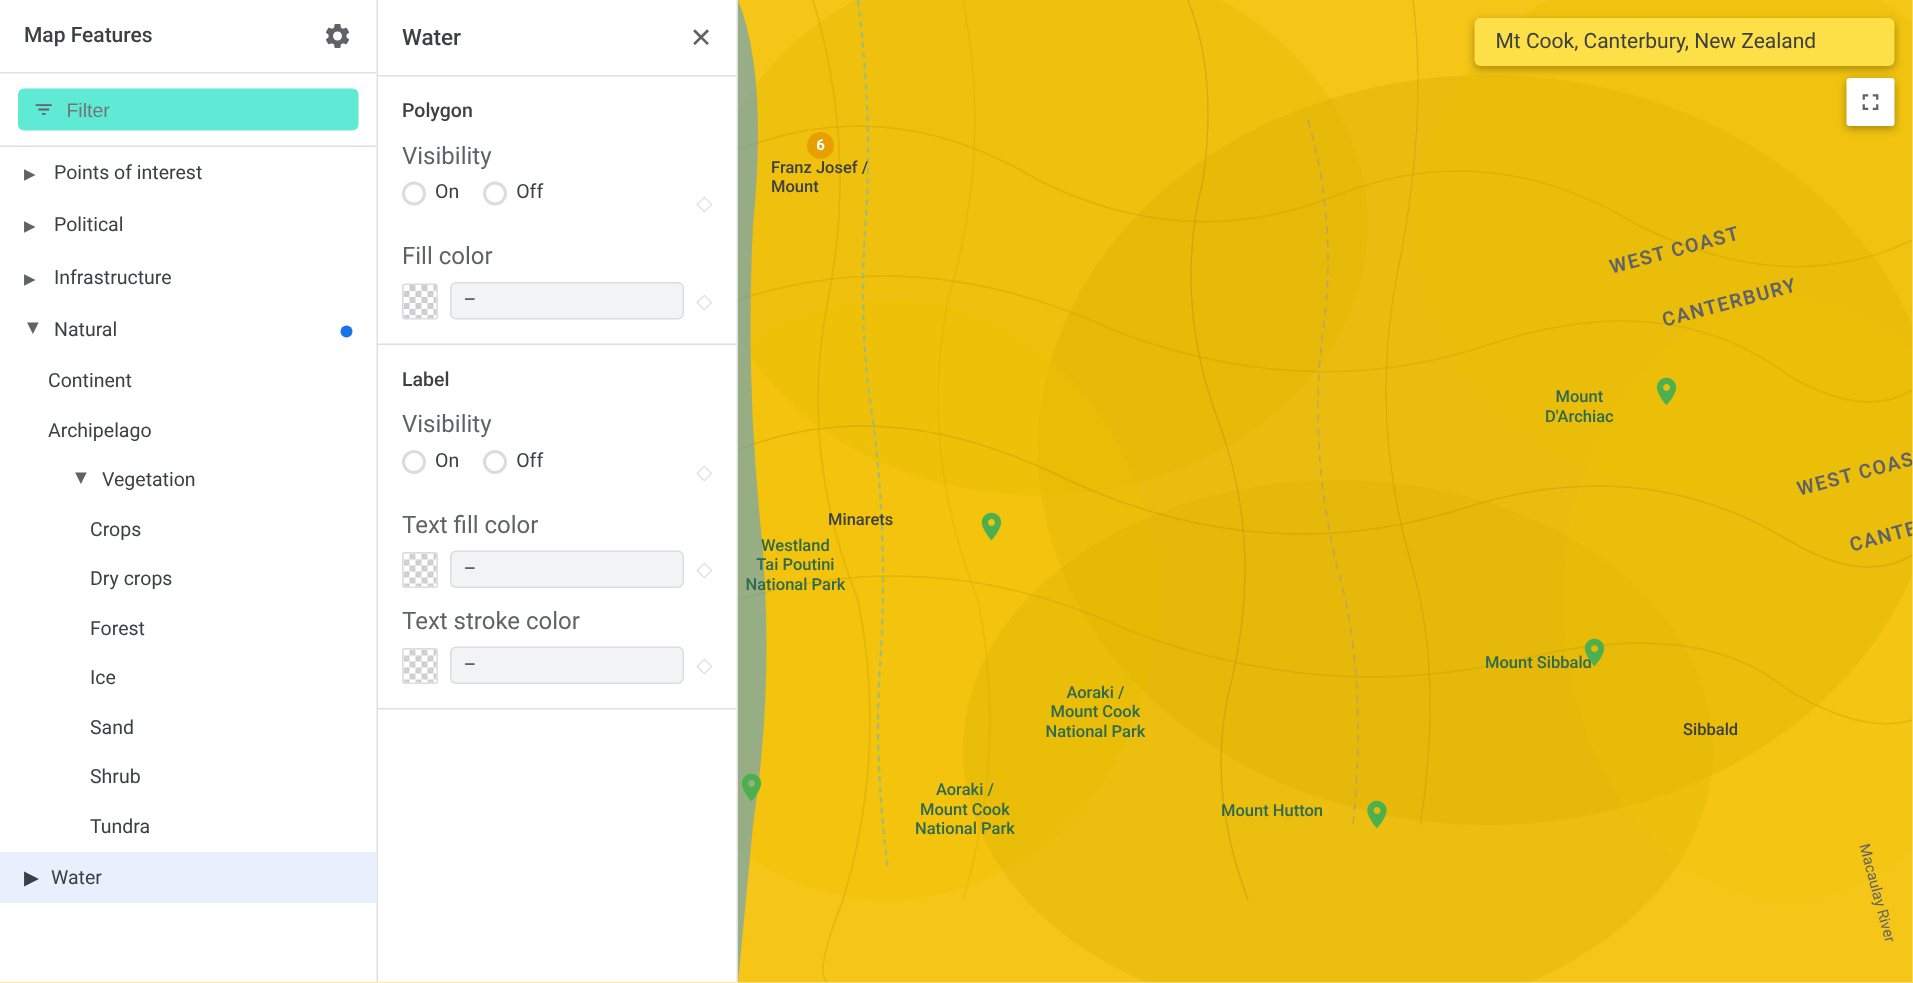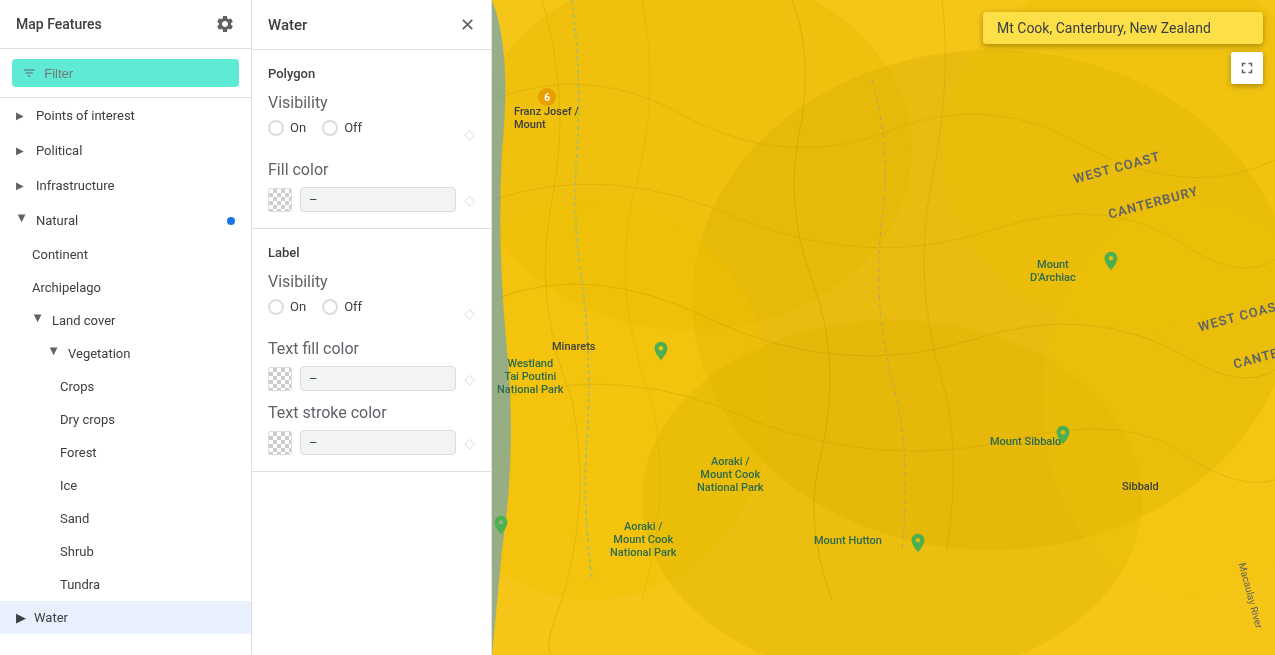--- a/index.html
+++ b/index.html
@@ -376,24 +376,20 @@
     <span class="chevron" style="transform:rotate(90deg); display:inline-block;">▶</span>
     <span class="nav-item-label">Natural</span>
     <span class="nav-dot"></span>
   </div>
 
   <div class="sub-item">
     <span class="nav-item-label">Continent</span>
   </div>
   <div class="sub-item">
     <span class="nav-item-label">Archipelago</span>
-  </div>
-  <div class="sub-item">
-    <span class="chevron" style="transform:rotate(90deg); display:inline-block;">▶</span>
-    <span class="nav-item-label">Land cover</span>
   </div>
   <div class="sub-sub-item">
     <span class="chevron" style="transform:rotate(90deg); display:inline-block;">▶</span>
     <span class="nav-item-label">Vegetation</span>
   </div>
 
   <div class="leaf-item">Crops</div>
   <div class="leaf-item">Dry crops</div>
   <div class="leaf-item">Forest</div>
   <div class="leaf-item">Ice</div>

